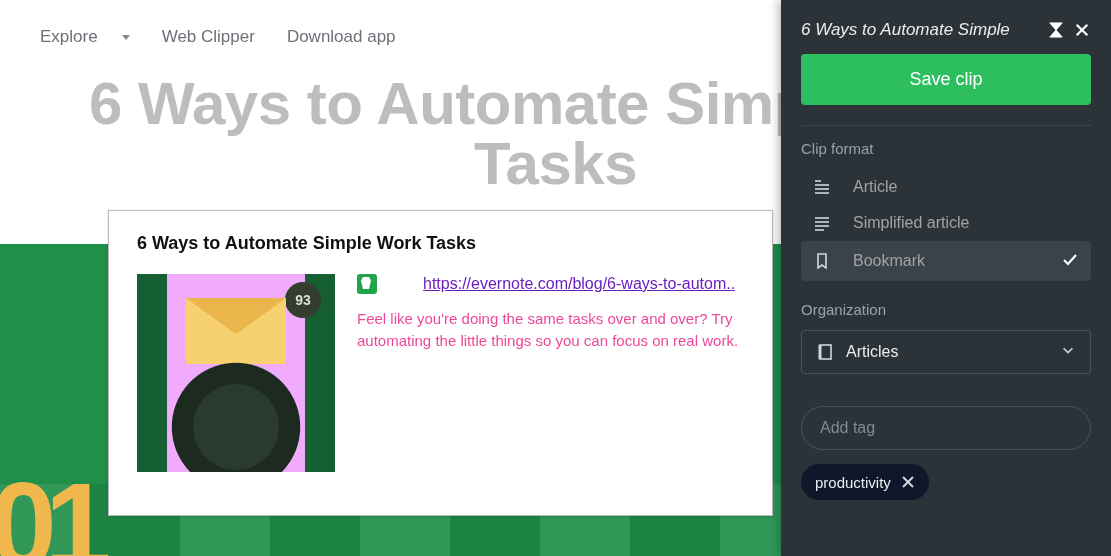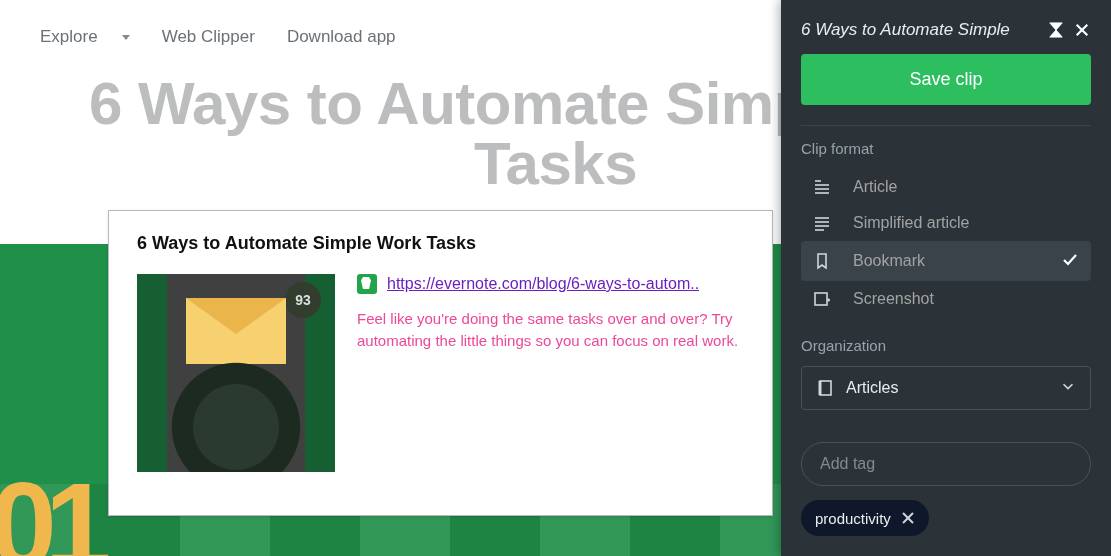--- a/index.html
+++ b/index.html
@@ -81,21 +81,21 @@
     }
     .card-title {
       font-size: 18px;
       font-weight: 700;
       color: #111;
       margin-bottom: 20px;
     }
     .card-body { display: flex; gap: 22px; }
     .thumb {
       width: 198px; height: 198px;
-      background: #404040;
+      background: #f0abfc;
       position: relative;
       overflow: hidden;
       flex: 0 0 198px;
     }
     .thumb .dark { position:absolute; top:0; width:30px; height:100%; background:#155f33; }
     .thumb .dark.l { left:0 } .thumb .dark.r { right:0 }
     .thumb .badge {
       position:absolute; right:14px; top:8px;
       width:36px; height:36px; border-radius:50%;
       background:#323d2d; color:#ddd;
@@ -126,21 +126,21 @@
     .card-text { flex: 1; font-size: 15px; color: #222; }
     .url-row { display:flex; align-items:center; gap:10px; margin-bottom:14px; }
     .ev-icon{
       width:20px; height:20px; background:#22a54a; border-radius:3px;
       position:relative; display:inline-block;
     }
     .ev-icon::after{
       content:""; position:absolute; left:4px; top:3px; width:10px; height:12px;
       background:#fff; clip-path: polygon(20% 0, 80% 0, 100% 30%, 80% 100%, 20% 100%, 0 30%);
     }
-    .url-link{ color:#6a1fbf; text-decoration: underline; font-size:16px; max-width: 380px; white-space: nowrap; overflow:hidden; text-overflow: clip; }
+    .url-link{ color:#6a1fbf; text-decoration: underline; font-size:16px; max-width: 380px; white-space: nowrap; overflow:hidden; text-overflow: clip; margin-left: 36px; }
     .excerpt{ color:#ec4899; line-height:1.45; }
 
     
     .panel {
       position:absolute; right:0; top:0;
       width:330px; height:556px;
       background:#2c3338;
       color:#e9edf0;
       padding:0 20px 20px;
       box-shadow:-2px 0 10px rgba(0,0,0,0.3);
@@ -293,31 +293,20 @@
       <span class="fmt-icon">
         <svg viewBox="0 0 18 18">
             <path d="M5 2 h8 v14 l-4-3 -4 3 z"></path>
           </svg>
       </span>
       <span>Bookmark</span>
       <span class="chk"><svg viewBox="0 0 18 18" width="18" height="18">
             <polyline points="3,10 7,14 15,5"></polyline>
           </svg></span>
     </div>
-    <div class="fmt-item">
-      <span class="fmt-icon">
-        <svg viewBox="0 0 18 18">
-            <rect x="2" y="3" width="12" height="12"></rect>
-            <line x1="14" y1="10" x2="17" y2="10"></line>
-            <line x1="15.5" y1="8.5" x2="15.5" y2="11.5"></line>
-          </svg>
-      </span>
-      <span>Screenshot</span>
-
-    </div>
   </div>
 
   <div style="height:20px"></div>
 
   <div class="section-label">Organization</div>
 
   <div class="org-select">
     <span class="fmt-icon">
       <svg viewBox="0 0 18 18">
           <rect x="4" y="2" width="11" height="14"></rect>

